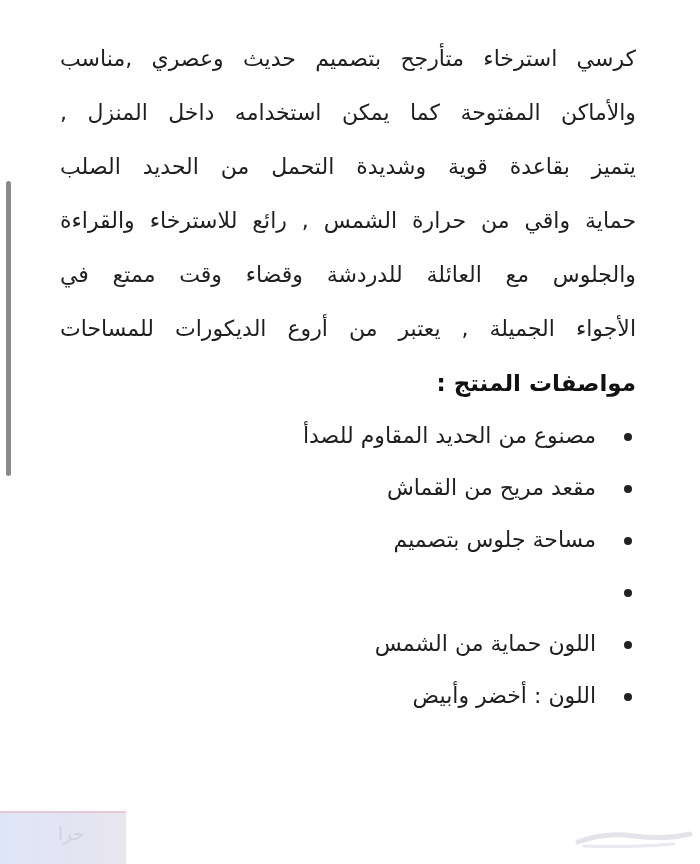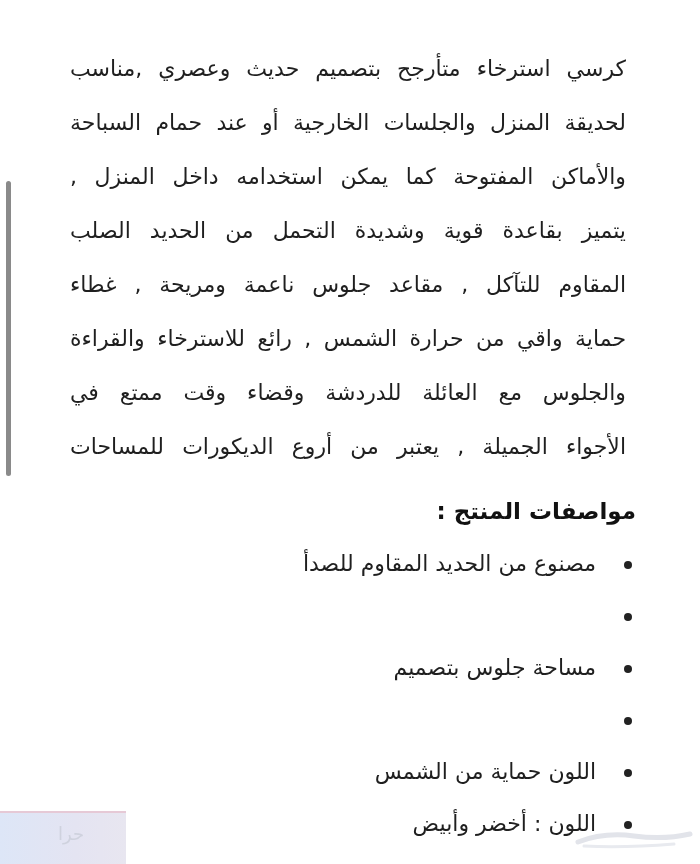--- a/index.html
+++ b/index.html
@@ -17,21 +17,21 @@
   }
   .content {
     position: absolute;
     top: 28px;
     right: 60px;
     width: 584px;
     direction: rtl;
     text-align: right;
   }
   .paragraph {
-    margin: 14px;
+    margin: 4px;
     font-size: 22px;
     line-height: 54px;
     text-align: justify;
     text-align-last: right;
   }
   .paragraph .line {
     display: block;
     text-align: justify;
     text-align-last: justify;
     white-space: nowrap;
@@ -101,38 +101,37 @@
   }
 </style>
 </head>
 <body>
 
 <div class="scrollbar"></div>
 
 <div class="content">
   <p class="paragraph">
     <span class="line">كرسي استرخاء متأرجح بتصميم حديث وعصري ,مناسب</span>
-    <span class="line">لحديقة المنزل والجلسات الخارجية أو عند حمام السباحة</span>
     <span class="line">والأماكن المفتوحة كما يمكن استخدامه داخل المنزل ,</span>
     <span class="line">يتميز بقاعدة قوية وشديدة التحمل من الحديد الصلب</span>
-    <span class="line">المقاوم للتآكل , مقاعد جلوس ناعمة ومريحة , غطاء</span>
     <span class="line">حماية واقي من حرارة الشمس , رائع للاسترخاء والقراءة</span>
     <span class="line">والجلوس مع العائلة للدردشة وقضاء وقت ممتع في</span>
     <span class="line">الأجواء الجميلة , يعتبر من أروع الديكورات للمساحات</span>
   </p>
 
   <h3 class="spec-title">مواصفات المنتج :</h3>
 
   <ul class="spec-list">
     <li>
       <span class="bullet"></span>
       <span>مصنوع من الحديد المقاوم للصدأ</span>
     </li>
     <li>
       <span class="bullet"></span>
+      <span>مقعد مريح من القماش</span>
     </li>
     <li>
       <span class="bullet"></span>
       <span>مساحة جلوس بتصميم</span>
     </li>
     <li>
       <span class="bullet"></span>
     </li>
     <li>
       <span class="bullet"></span>

